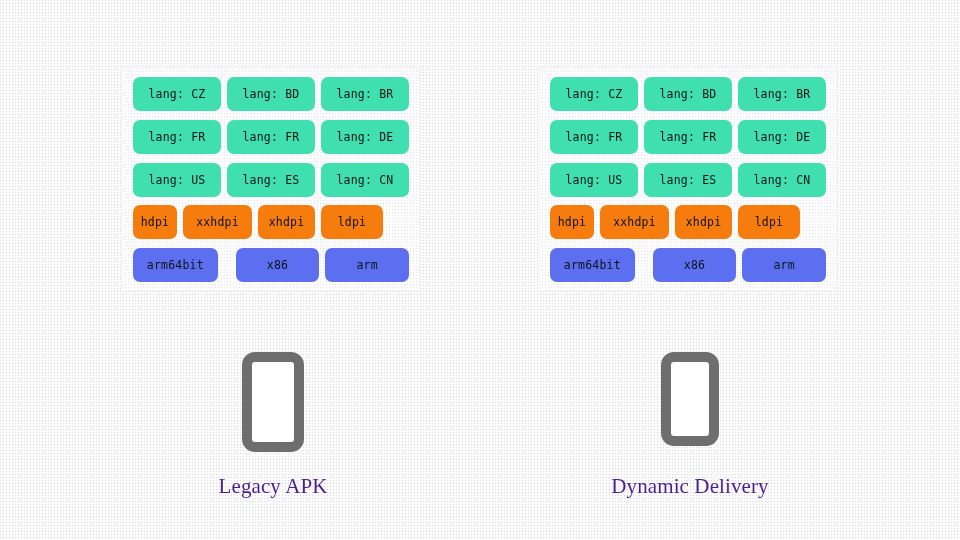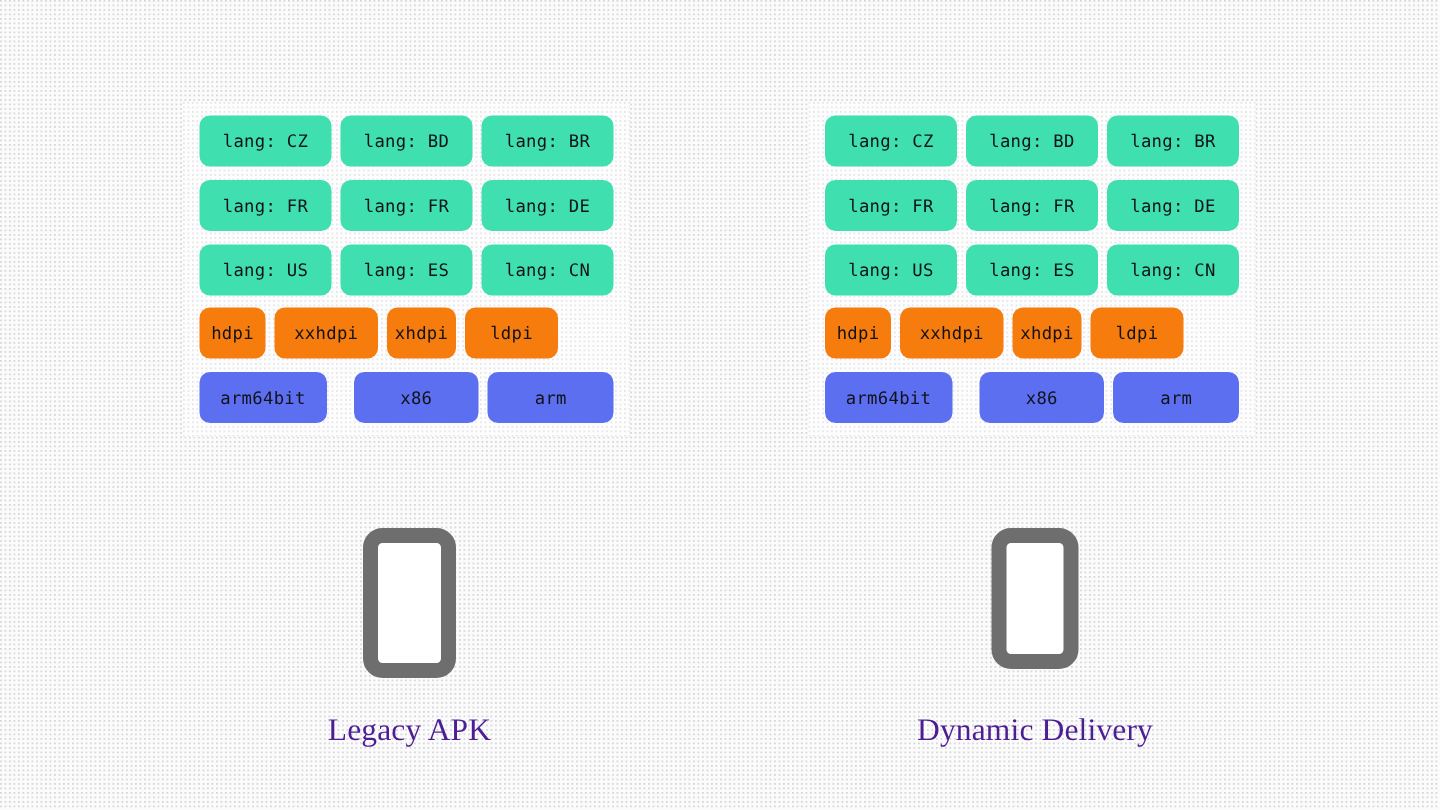--- a/index.html
+++ b/index.html
@@ -75,21 +75,21 @@
   }
   .chip:last-child { margin-right: 0; }
 
   .chip.lang { background-color: #3fdfb0; flex: 1 1 0; }
   .chip.dpi  { background-color: #f57c0d; }
   .chip.abi  { background-color: #5c6ff0; }
 
   
   .chip.w-hdpi    { width: 44px; }
   .chip.w-xxhdpi  { width: 69px; }
-  .chip.w-xhdpi   { width: 46px; }
+  .chip.w-xhdpi   { width: 57px; }
   .chip.w-ldpi    { width: 62px; }
 
   .chip.w-arm64   { width: 89px; }
   .chip.w-x86     { width: 88px; margin-left: 12px; }
   .chip.w-arm     { width: 88px; }
 
   
   .phone-wrap {
     position: absolute;
     left: 0;

